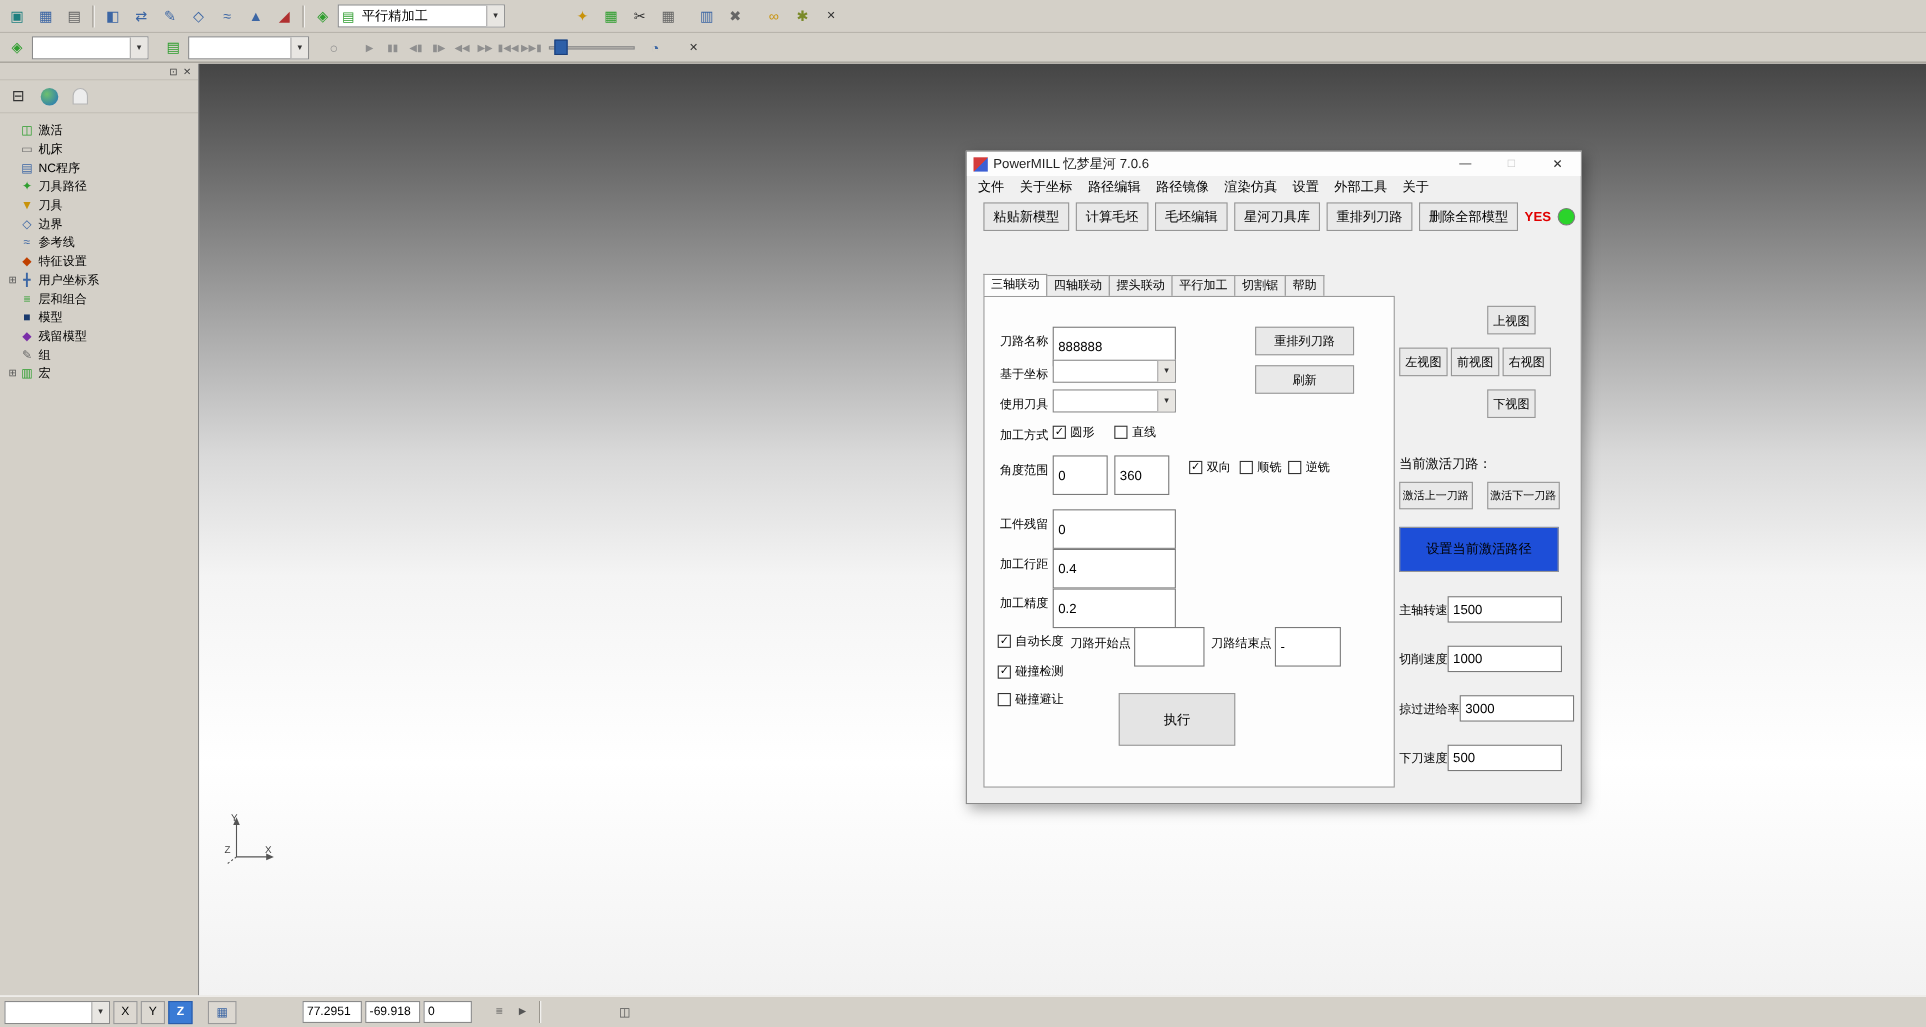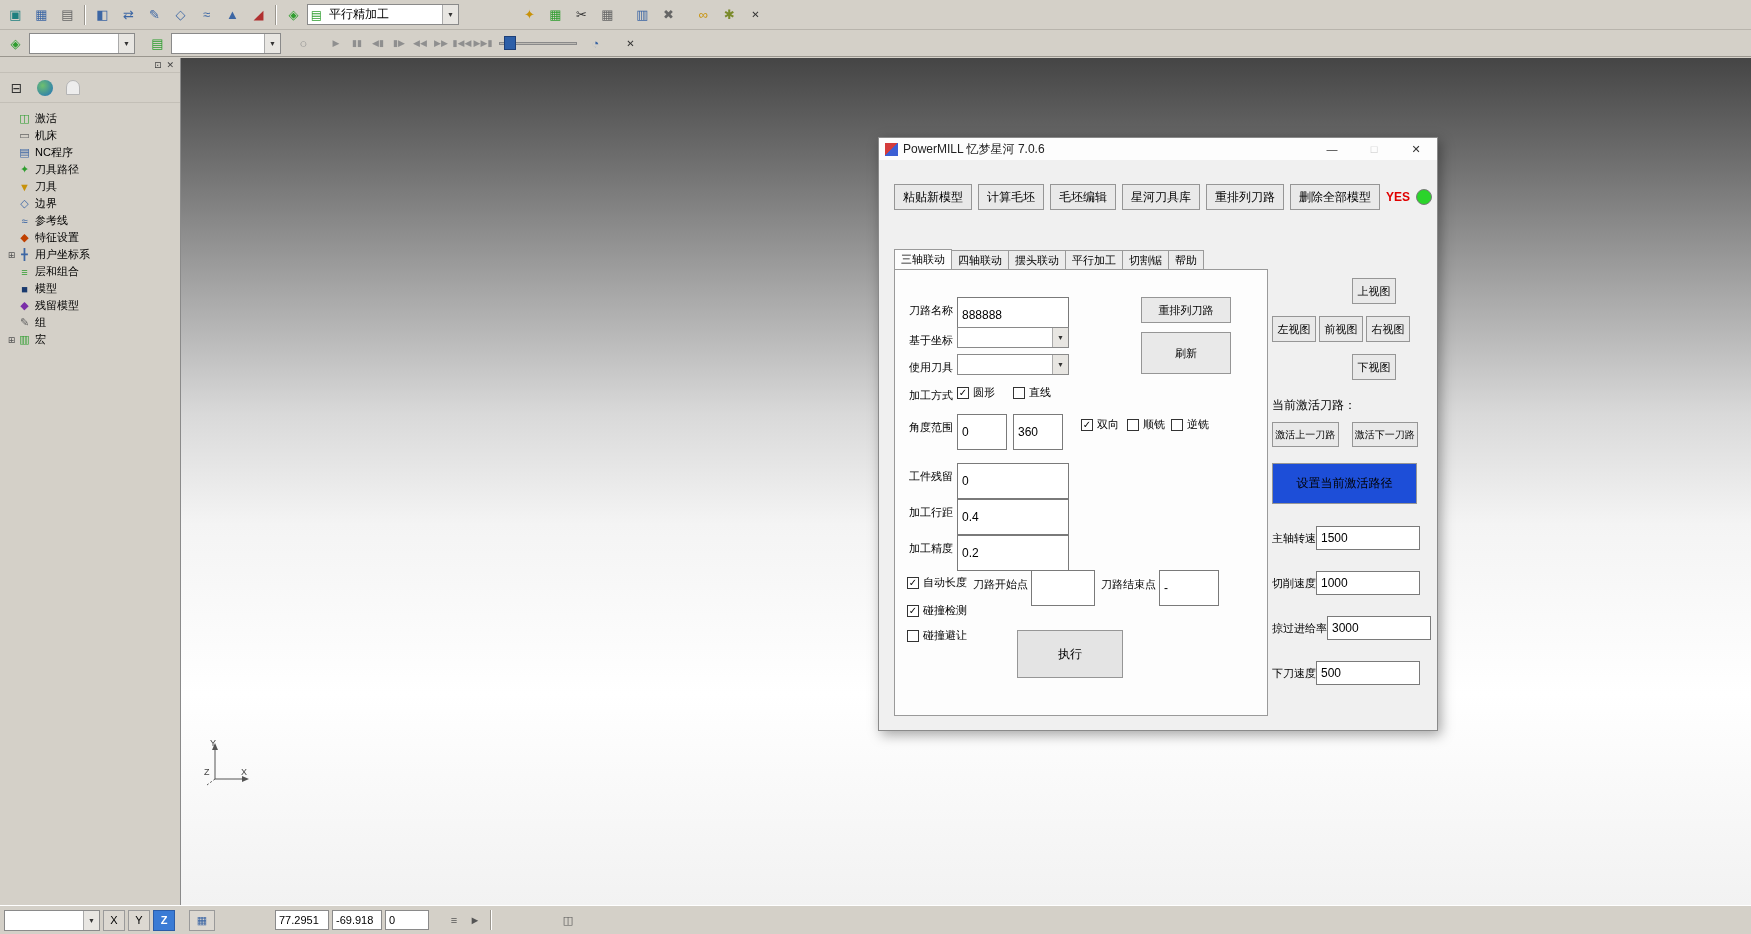--- a/index.html
+++ b/index.html
@@ -70,21 +70,21 @@
   .fcombo{position:absolute}
   .cbrow{position:absolute;display:flex;align-items:center;gap:4px;font-size:11px;white-space:nowrap}
   .cb{width:12px;height:12px;border:1px solid #333;background:#fff;display:inline-flex;align-items:center;justify-content:center;font-size:10px;flex:0 0 auto}
   .cb.checked::after{content:"✓"}
   .fbtn{position:absolute;background:#e9e9e9;border:1px solid #969696;font-size:11px;display:flex;align-items:center;justify-content:center}
   .exec-btn{left:122px;top:360px;width:106px;height:48px;font-size:12px;background:#e4e4e4}
   .rightcol{position:absolute;left:393px;top:140px;width:146px}
   .viewbtn{width:44px;height:26px;background:#e9e9e9;border:1px solid #969696;font-size:11px;display:flex;align-items:center;justify-content:center;white-space:nowrap}
   .indent51{margin-left:80px}
   .viewrow{margin-top:12px;display:flex;gap:3px}
-  .active-label{margin-top:17px;font-size:12px}
+  .active-label{margin-top:33px;font-size:12px}
   .prevnext{margin-top:8px;display:flex;gap:13px}
   .pnbtn{width:71px;height:25px;background:#e9e9e9;border:1px solid #969696;font-size:10px;display:flex;align-items:center;justify-content:center;white-space:nowrap}
   .setbtn{margin-top:16px;width:145px;height:41px;background:#1d4ed8;border:1px solid #969696;font-size:12px;display:flex;align-items:center;justify-content:center}
   .speedrow{display:flex;align-items:center;justify-content:space-between;margin-top:21px}
   .speedrow .slabel{font-size:11px;white-space:nowrap}
   .speedrow input{width:104px;height:24px;border:1px solid #7a7a7a;background:#fff;font-size:12px;padding:0 4px;font-family:inherit}
 
   
   .statusbar{position:absolute;left:0;bottom:0;width:1751px;height:29px;background:#d4d0c8;border-top:1px solid #ffffff;display:flex;align-items:center;padding:0 4px;gap:3px}
   .sb-btn{width:22px;height:21px;background:#dcd8d1;border:1px solid #9a9a9a;font-size:11px;display:flex;align-items:center;justify-content:center}
@@ -272,20 +272,30 @@
     <div class="dlg-titlebar">
       <span class="dlg-icon"></span>
       <span class="dlg-title-text">PowerMILL 忆梦星河  7.0.6</span>
       <span class="winbtns">
         <span class="winbtn">—</span>
         <span class="winbtn disabled">□</span>
         <span class="winbtn">✕</span>
       </span>
     </div>
 
+    <div class="dlg-menubar">
+      <span class="dlg-menu-item">文件</span>
+      <span class="dlg-menu-item">关于坐标</span>
+      <span class="dlg-menu-item">路径编辑</span>
+      <span class="dlg-menu-item">路径镜像</span>
+      <span class="dlg-menu-item">渲染仿真</span>
+      <span class="dlg-menu-item">设置</span>
+      <span class="dlg-menu-item">外部工具</span>
+      <span class="dlg-menu-item">关于</span>
+    </div>
 
     <div class="btnrow btnrow1">
       <button class="wbtn">粘贴新模型</button>
       <button class="wbtn">计算毛坯</button>
       <button class="wbtn">毛坯编辑</button>
       <button class="wbtn">星河刀具库</button>
       <button class="wbtn">重排列刀路</button>
       <button class="wbtn">删除全部模型</button>
       <span class="yes-text">YES</span>
       <span class="green-dot"></span>
@@ -304,21 +314,21 @@
     <div class="tabpanel">
       <span class="flabel" style="left:14px;top:33px">刀路名称</span>
       <input class="ftext" style="left: 62px; top: 27px; width: 112px;" value="888888">
       <button class="fbtn" style="left:246px;top:27px;width:90px;height:26px">重排列刀路</button>
 
       <span class="flabel" style="left:14px;top:63px">基于坐标</span>
       <div class="combo fcombo" style="left:62px;top:57px;width:112px">
         <span class="combo-text"></span>
         <span class="combo-arrow">▼</span>
       </div>
-      <button class="fbtn" style="left:246px;top:62px;width:90px;height:42px">刷新</button>
+      <button class="fbtn" style="left:246px;top:62px;width:90px;height:26px">刷新</button>
 
       <span class="flabel" style="left:14px;top:90px">使用刀具</span>
       <div class="combo fcombo" style="left:62px;top:84px;width:112px">
         <span class="combo-text"></span>
         <span class="combo-arrow">▼</span>
       </div>
 
       <span class="flabel" style="left:14px;top:118px">加工方式</span>
       <span class="cbrow" style="left:62px;top:115px">
         <span class="cb checked"></span>

